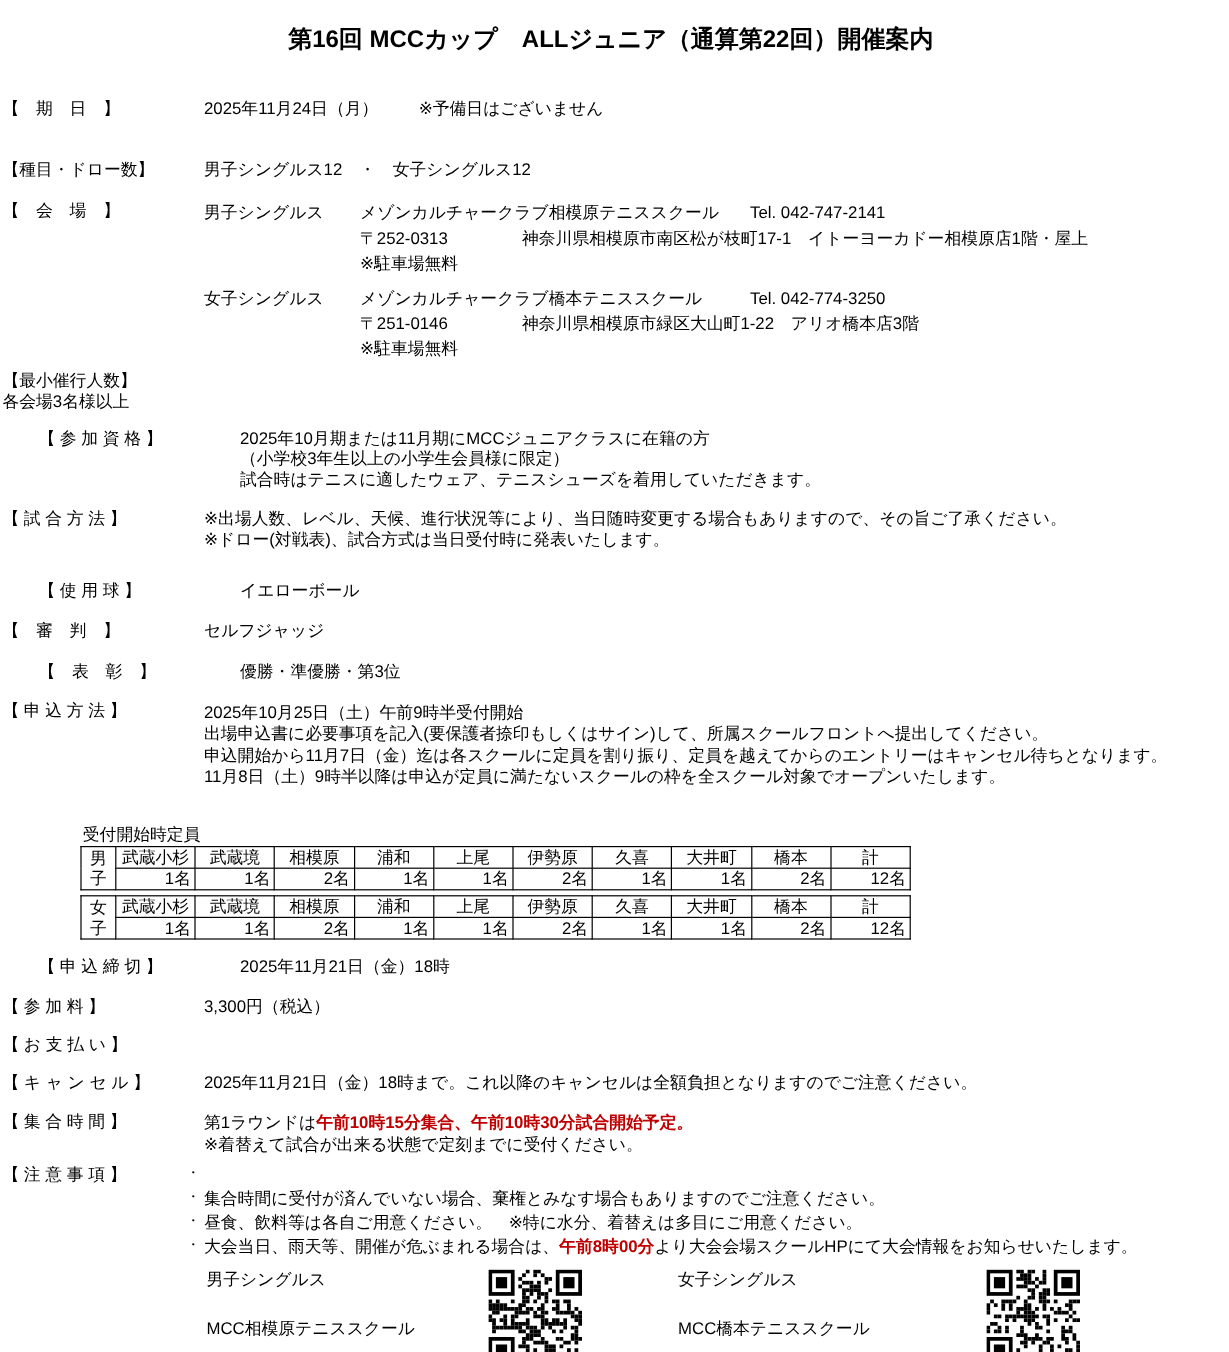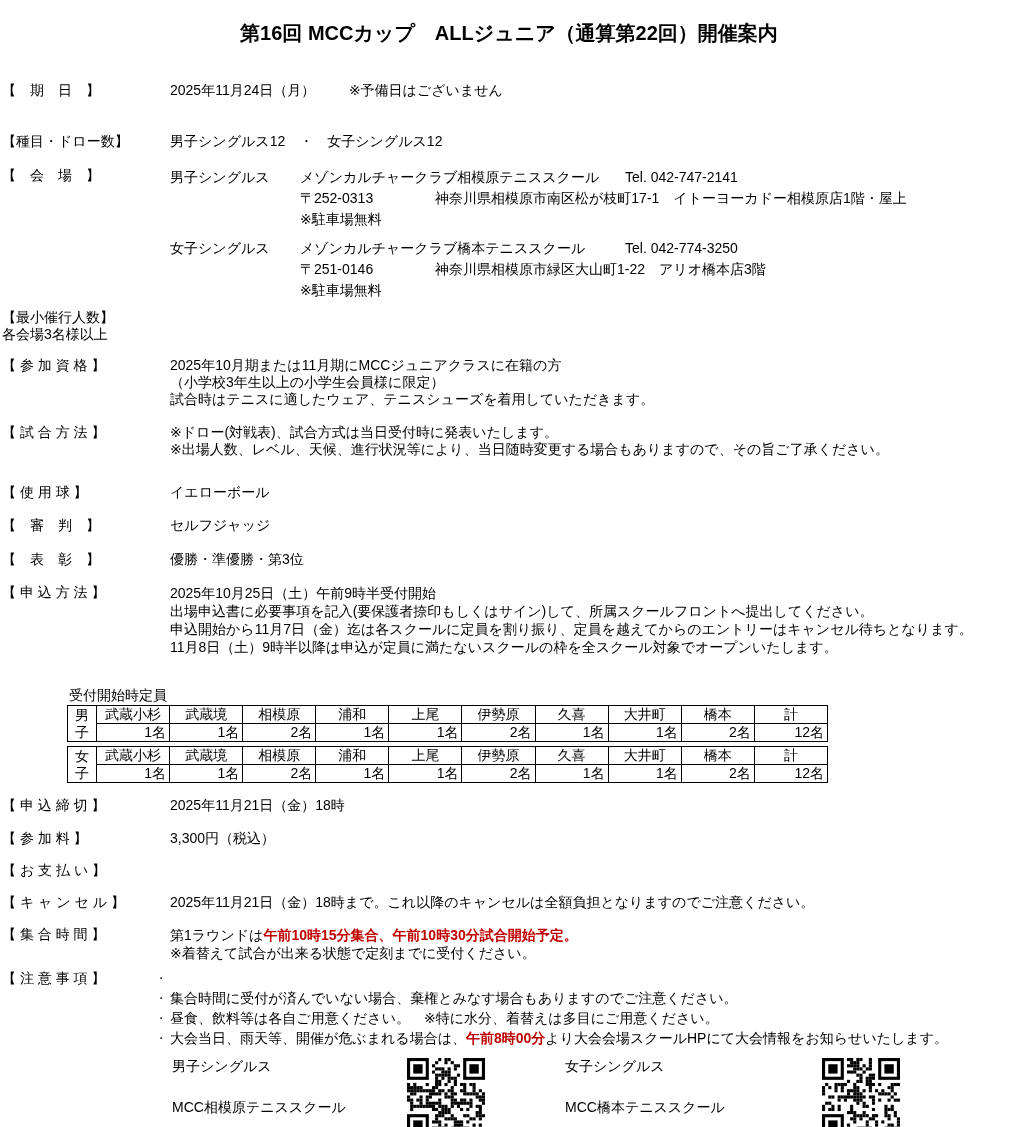--- a/index.html
+++ b/index.html
@@ -10,39 +10,39 @@
     font-size:14px;color:#000;line-height:17px;
     overflow:hidden;
   }
   .page-title{
     font-size:20px;font-weight:bold;text-align:center;
     line-height:26px;margin:0 0 36px 0;
   }
   .row{display:flex;align-items:flex-start;margin:0 0 15px 0;}
   .label{width:168px;flex:none;white-space:pre;}
   .content{flex:1;min-width:0;}
-  .mb19{margin-bottom:34px;} .mb17{margin-bottom:17px;} .mb16{margin-bottom:16px;}
+  .mb19{margin-bottom:34px;} .mb17{margin-bottom:17px;} .mb16{margin-bottom:16px;margin-left:30px;}
   .mb14{margin-bottom:14px;flex-direction:column;} .mb26{margin-bottom:26px;} .mb31{margin-bottom:31px;}
   .mb24{margin-bottom:8px;} .mb8{margin-bottom:8px;} .mb15{margin-bottom:15px;}
   .date-cell{display:inline-block;width:175px;}
   
   .venue{line-height:21px;}
   .venue-line{display:flex;}
   .v-cat{width:130px;flex:none;}
   .v-name{width:325px;flex:none;}
   .v-indent{width:130px;flex:none;}
   .v-postal{width:135px;flex:none;}
   .red{color:var(--accent-red,#c00000);font-weight:bold;}
   
   .note-line{display:flex;line-height:17px;margin-bottom:3px;}
   .note-bullet{width:18px;flex:none;margin-left:-18px;text-align:center;font-size:11px;line-height:17px;}
   
   .capacity{margin:0 0 14px 33px;padding-left:32px;}
   .capacity-title{line-height:17px;margin:0 0 1px 2px;}
-  table.cap{border-collapse:collapse;table-layout:fixed;width:761px;margin-bottom:4px;}
+  table.cap{border-collapse:collapse;table-layout:fixed;width:692px;margin-bottom:4px;}
   table.cap td,table.cap th{
     border:1px solid #000;font-weight:normal;font-size:14px;
     padding:0 3px;height:17px;line-height:17px;overflow:hidden;
   }
   td.group{width:22px;text-align:center;word-break:break-all;line-height:16px;padding:0 2px;}
   th.school{text-align:center;}
   td.num{text-align:right;}
   
   .footer{display:flex;align-items:flex-start;margin-left:170px;}
   .footer-text{line-height:17px;}
@@ -117,22 +117,22 @@
   <div class="content">
     <div>2025年10月期または11月期にMCCジュニアクラスに在籍の方</div>
     <div>（小学校3年生以上の小学生会員様に限定）</div>
     <div>試合時はテニスに適したウェア、テニスシューズを着用していただきます。</div>
   </div>
 </div>
 
 <div class="row mb26">
   <div class="label">【 試 合 方 法 】</div>
   <div class="content">
+    <div>※出場人数、レベル、天候、進行状況等により、当日随時変更する場合もありますので、その旨ご了承ください。</div>
     <div>※ドロー(対戦表)、試合方式は当日受付時に発表いたします。</div>
-    <div>※出場人数、レベル、天候、進行状況等により、当日随時変更する場合もありますので、その旨ご了承ください。</div>
   </div>
 </div>
 
 <div class="row mb16">
   <div class="label">【 使 用 球 】</div>
   <div class="content">イエローボール</div>
 </div>
 
 <div class="row mb17">
   <div class="label">【　審　判　】</div>

